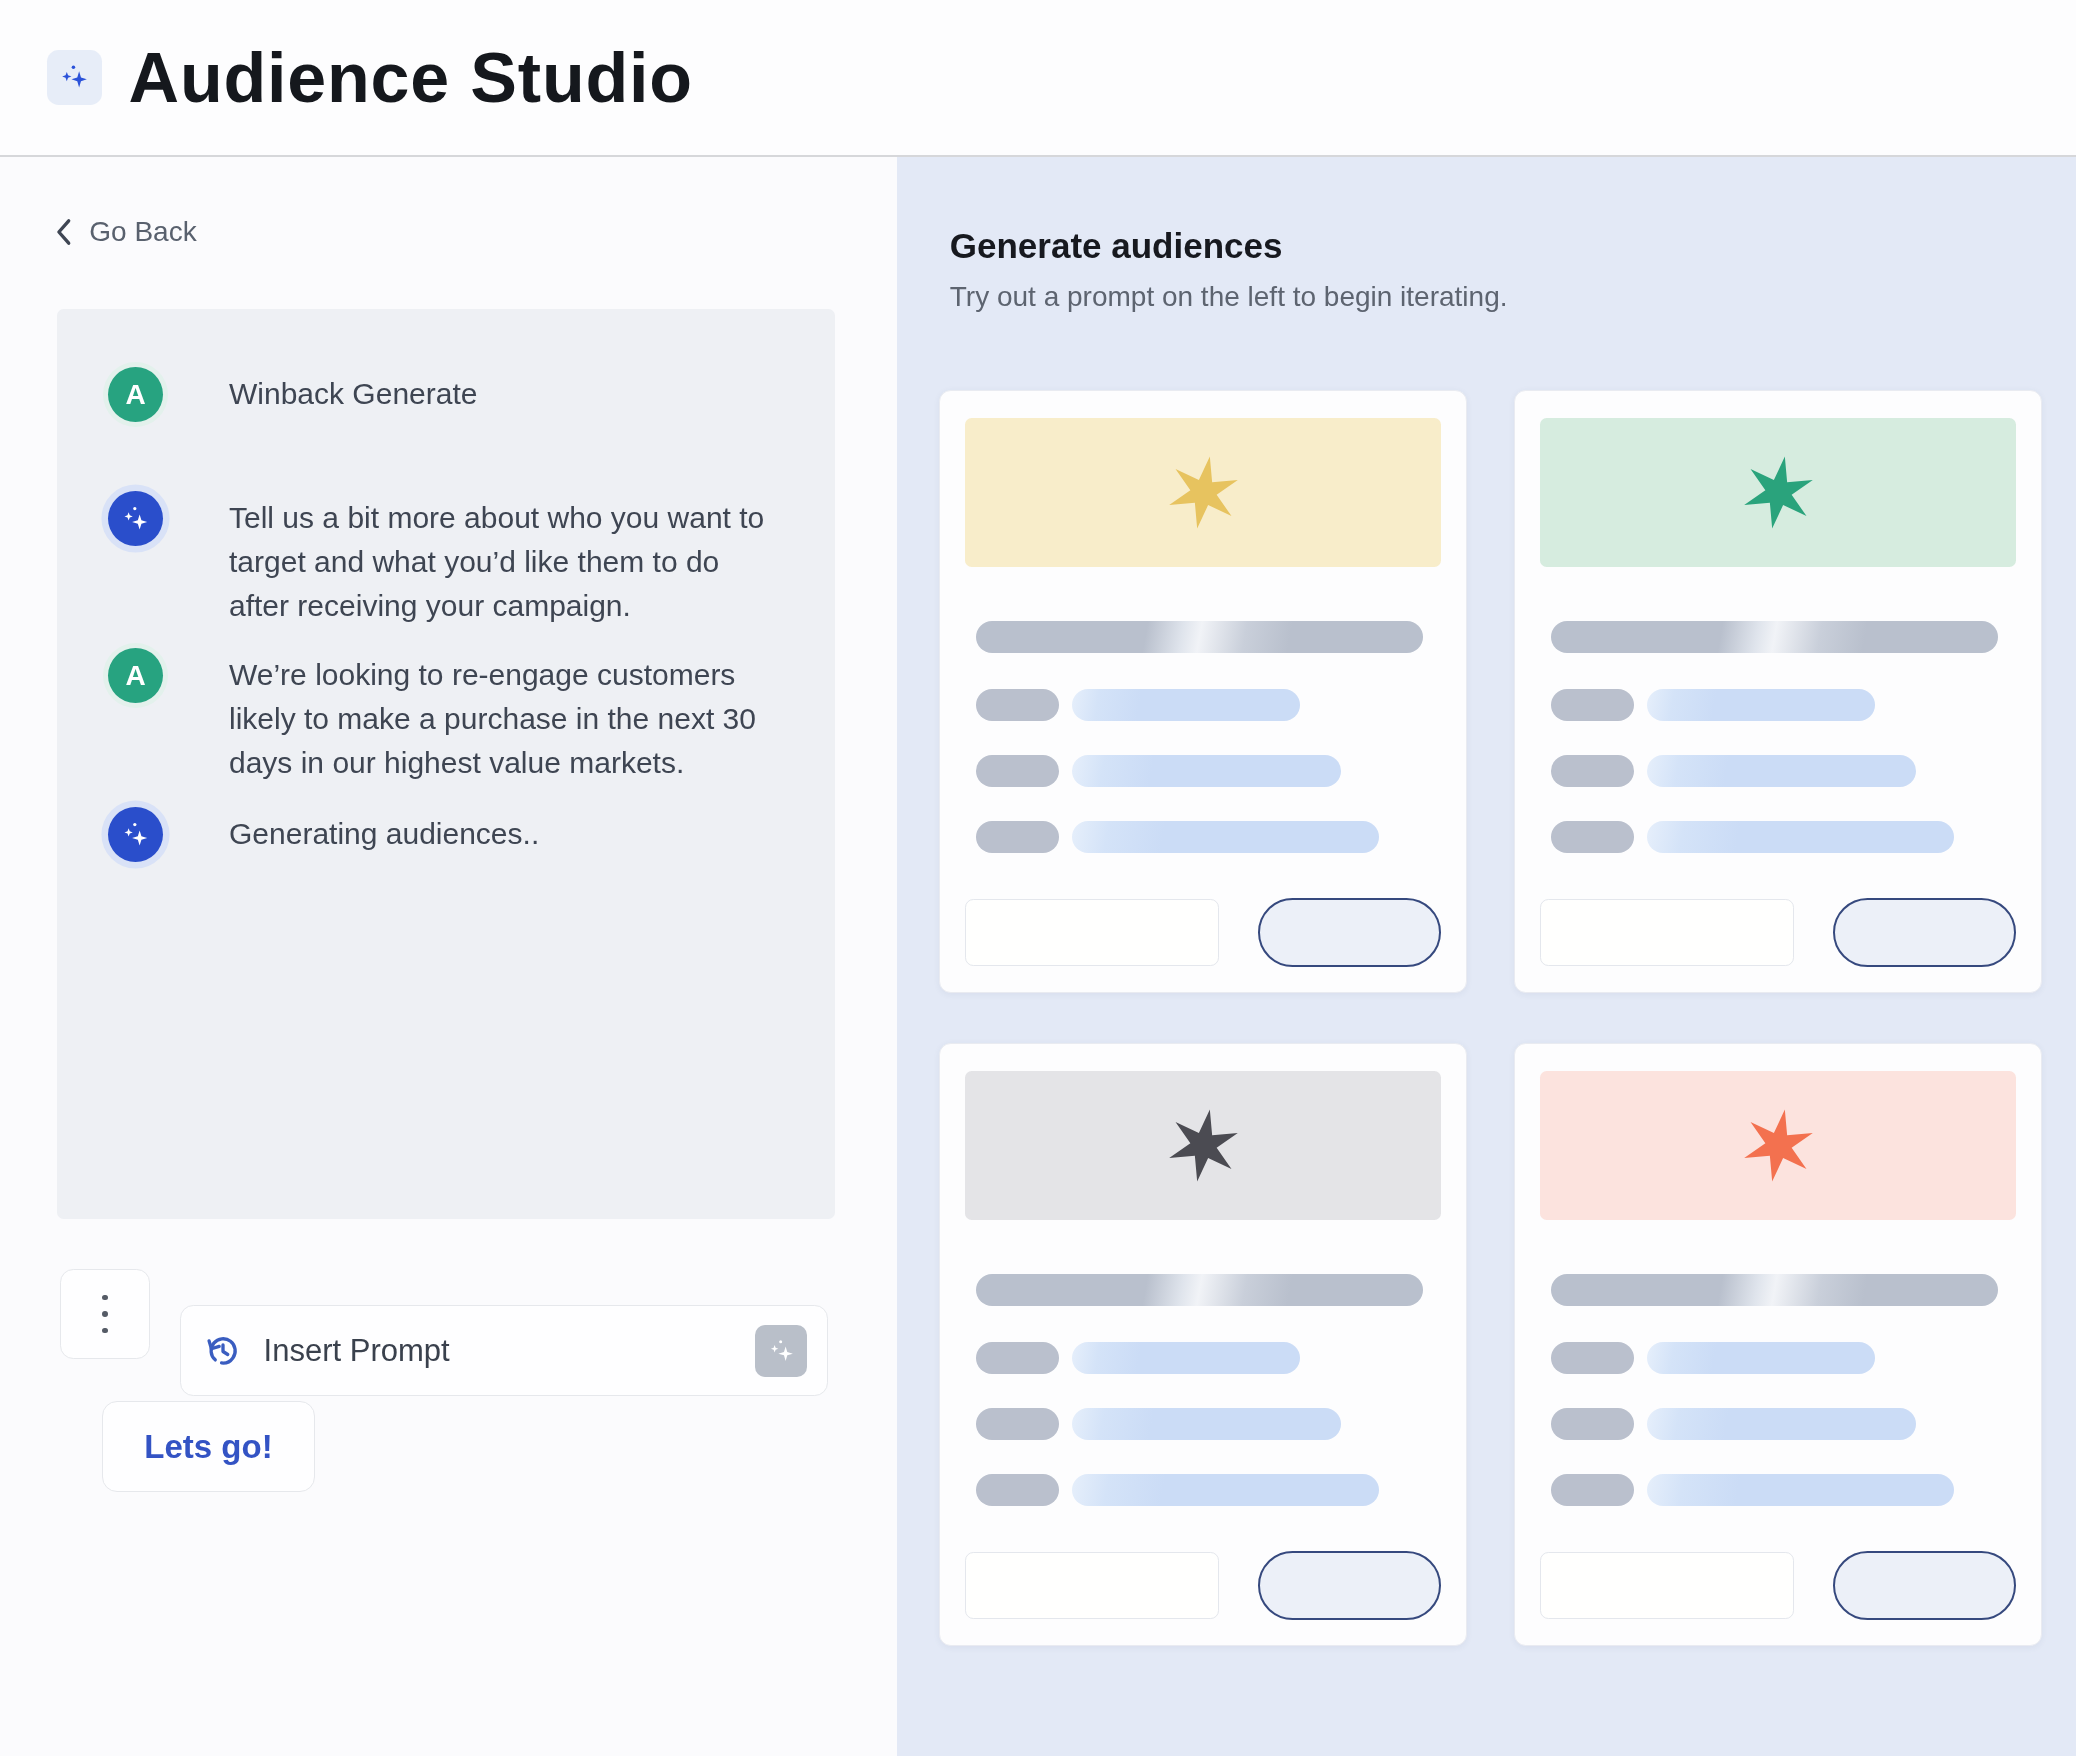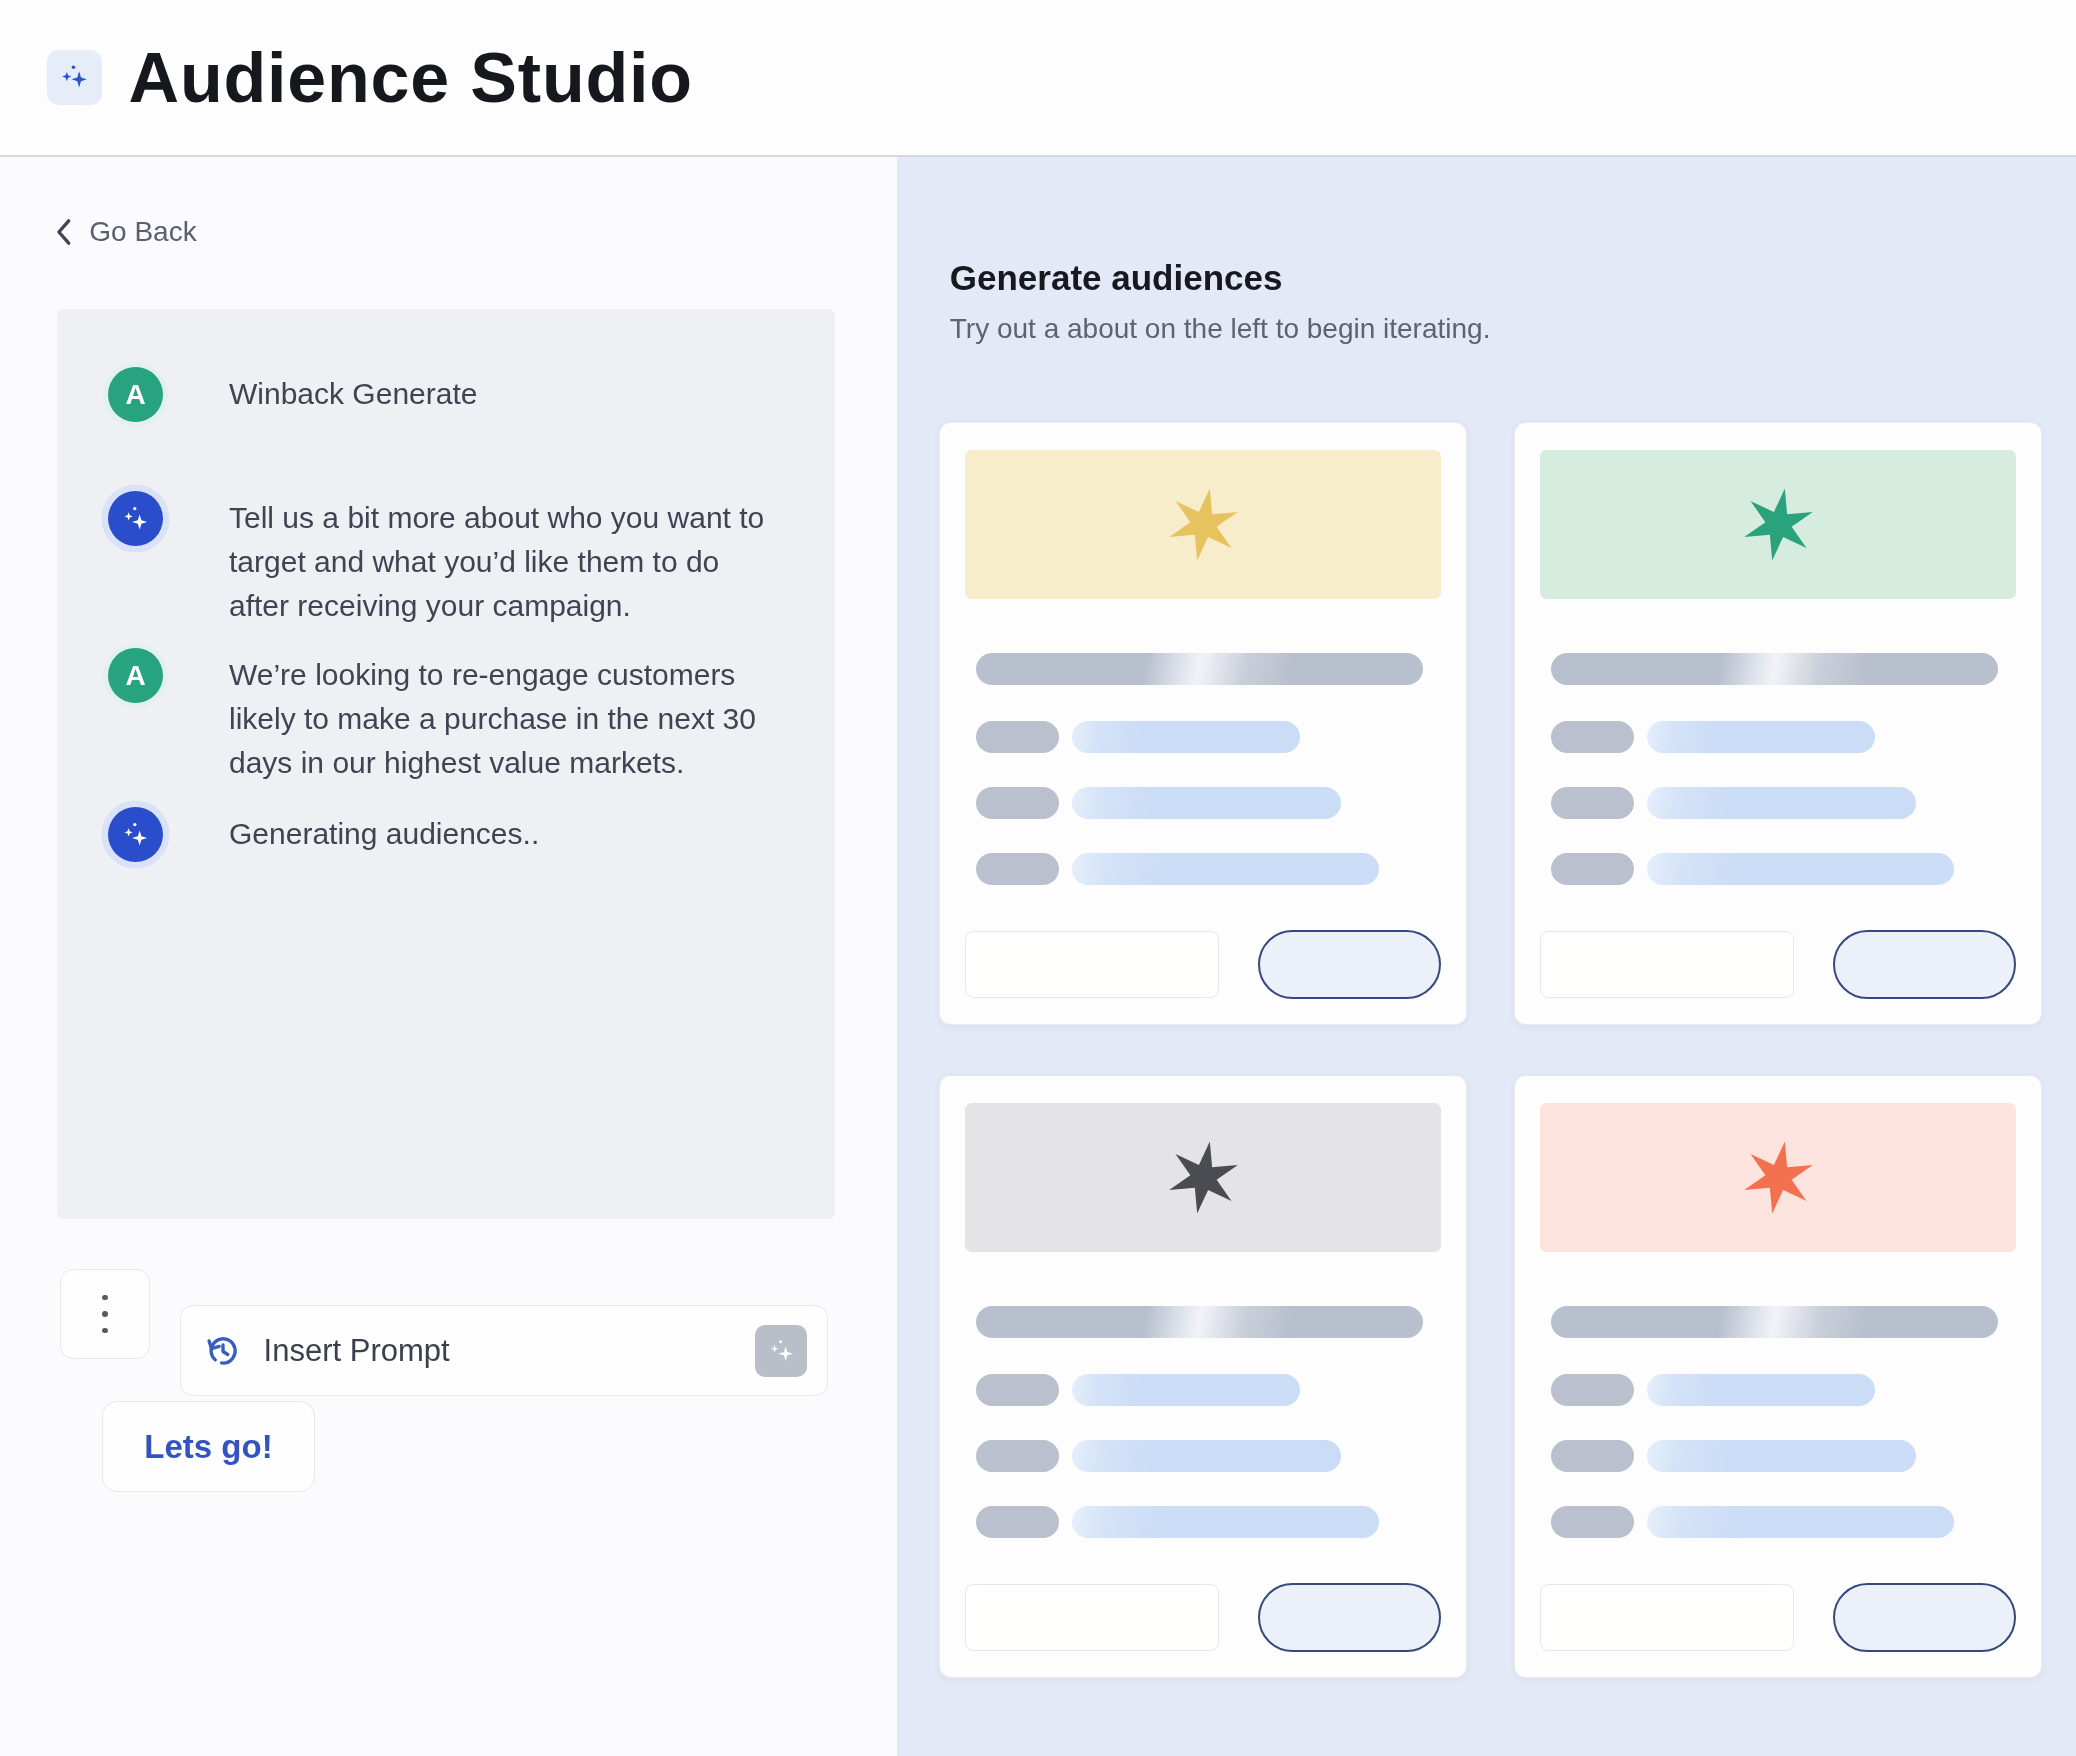--- a/index.html
+++ b/index.html
@@ -15,21 +15,21 @@
   }
   .logo-tile {
     width:55px; height:55px; border-radius:11.6px; background:#e7edf8;
     display:flex; align-items:center; justify-content:center; color:#2b52d9;
   }
   .app-title { font-size:70px; font-weight:600; color:#15181d; letter-spacing:0.8px; }
 
   
   .main { position:absolute; top:157px; left:0; right:0; bottom:0; display:flex;gap:12px; }
   .left-panel { position:relative; width:885px; background:#fbfbfd; }
-  .right-panel { position:relative; flex:1; background:#e3e9f6; padding:101px 0 0 42px; }
+  .right-panel { position:relative; flex:1; background:#e3e9f6; padding:69px 0 0 42px; }
 
   
   .go-back {
     position:absolute; top:59px; left:53px; display:flex; align-items:center; gap:13.3px;
     color:#59616e; font-size:28px; cursor:pointer;
   }
   .go-back .chev { display:flex; color:#3f4654; }
 
   .chat-box {
     position:absolute; top:152px; left:57px; width:778px; height:910px;
@@ -208,21 +208,21 @@
 
       <div class="lets-go">
         <span>Lets go!</span>
       </div>
 
     </div>
 
     <div class="right-panel">
 
       <div class="gen-title">Generate audiences</div>
-      <div class="gen-sub">Try out a about on  the left to begin iterating.</div>
+      <div class="gen-sub">Try out a prompt on  the left to begin iterating.</div>
 
       <div class="cards">
 
         <div class="card">
           <div class="banner" style="background: rgb(248, 237, 202);">
             <svg class="star" width="73" height="73" viewBox="0 0 60 60" fill="currentColor" style="color: rgb(231, 195, 95);">
               <polygon points="35.2,0.5 37.1,21.6 58.2,19.7 40.8,31.9 53,49.3 33.8,40.3 24.8,59.5 22.9,38.4 1.8,40.3 19.2,28.1 7,10.7 26.2,19.7"></polygon>
             </svg>
           </div>
           <div class="big-bar"></div>

